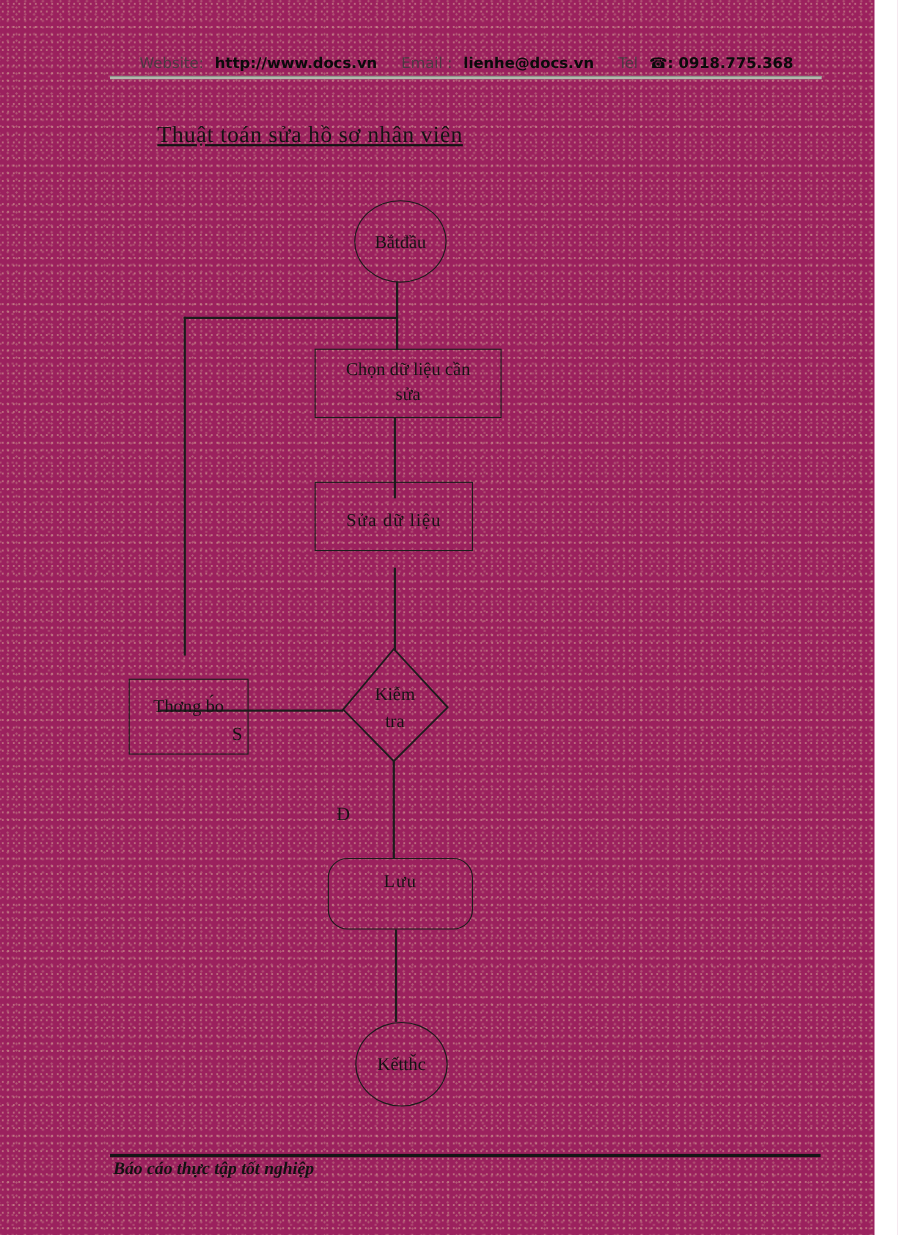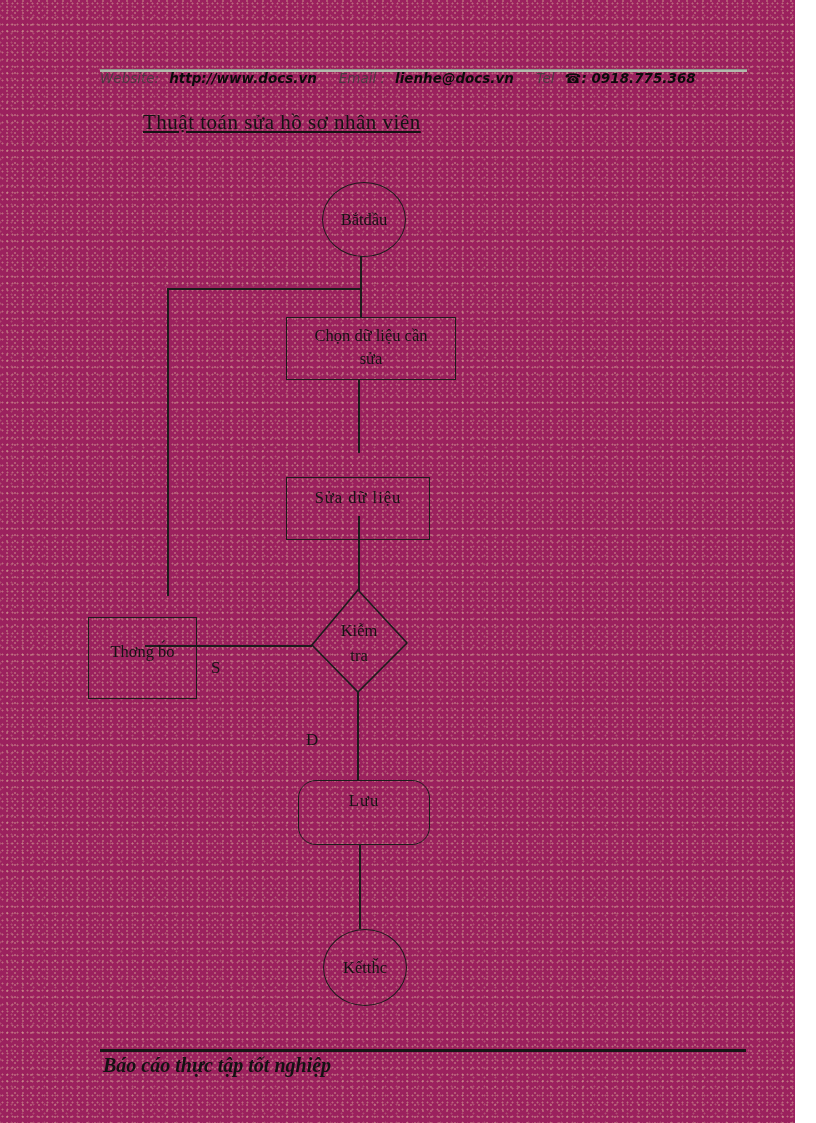--- a/index.html
+++ b/index.html
@@ -22,26 +22,25 @@
       radial-gradient(circle, rgba(214,168,152,0.55) 0.7px, transparent 1.3px),
       radial-gradient(circle, rgba(214,168,152,0.42) 0.7px, transparent 1.3px),
       radial-gradient(circle, rgba(214,168,152,0.32) 0.7px, transparent 1.3px);
     background-size: 5px 7px, 8px 6px, 11px 9px;
     background-position: 0 0, 3px 4px, 6px 2px;
   }
   
   .header-line {
     position: absolute;
     left: 100px; top: 50px; width: 648px;
+    text-align: center;
     font-family: "DejaVu Sans", sans-serif;
-    font-style: italic;
     font-size: 13.5px;
     color: #2e2e2e;
     white-space: nowrap;
-    margin-top: 20px;
   }
   .header-line .dim { color: #3d3d3d; opacity: 0.85; font-weight: 400; }
   .header-line .strong { color: #0b0b0b; font-weight: 700; }
   .header-line .sp { display: inline-block; width: 10px; }
   .header-line .sp-wide { display: inline-block; width: 22px; }
   #header-rule {
     position: absolute;
     left: 100px; top: 69px; width: 647px; height: 3px;
     background: #b3b8ae;
     border-top: 1px solid #8d948a;
@@ -84,21 +83,21 @@
     position: absolute;
     left: 100px; top: 1049px; width: 646px; height: 2.5px;
     background: #161616;
   }
   #footer-text {
     position: absolute;
     left: 103px; top: 1054px;
     font-family: "Liberation Serif", serif;
     font-style: italic;
     font-weight: 700;
-    font-size: 20px;
+    font-size: 16px;
     color: #121212;
   }
 </style>
 </head>
 <body>
 
 <div id="page">
   <div id="doc-area">
 
     <div class="header-line">
@@ -120,33 +119,33 @@
     <div class="fc-circle fc-text" style="left:322px; top:182px; width:84px; height:75px;">
       <span>Bắt</span>
       <span>đầu</span>
     </div>
 
     <div class="fc-box fc-text" style="left:286px; top:317px; width:170px; height:63px; padding-top:6px; line-height:23px;">
       <div>Chọn dữ liệu cần</div>
       <div>sửa</div>
     </div>
 
-    <div class="fc-box fc-text" style="left:286px; top:477px; width:144px; height:63px; padding-top:10px; letter-spacing:1px;">
+    <div class="fc-box fc-text" style="left:286px; top:438px; width:144px; height:63px; padding-top:24px; letter-spacing:1px;">
       <div>Sửa dữ liệu</div>
     </div>
 
     <svg id="decision-svg" width="106" height="112">
       <polygon points="52,5 101,58 52,107 6,60" fill="none" stroke="#1c1c1c" stroke-width="1.6"></polygon>
     </svg>
     <div id="decision-text" class="fc-text">
       <div>Kiễm</div>
       <div>tra</div>
     </div>
 
-    <div class="fc-box fc-text" style="left:88px; top:617px; width:109px; height:82px; padding-top:24px;">
+    <div class="fc-box fc-text" style="left:117px; top:617px; width:109px; height:69px; padding-top:14px;">
       <div>Thơng b́o</div>
     </div>
 
     <div class="fc-label" style="left:211px; top:658px;">S</div>
     <div class="fc-label" style="left:306px; top:730px;">Đ</div>
 
     <div class="fc-box fc-text" style="left:298px; top:780px; width:132px; height:65px; padding-top:10px; letter-spacing:1px;border-radius:18px;">
       <div>Lưu</div>
     </div>
 

